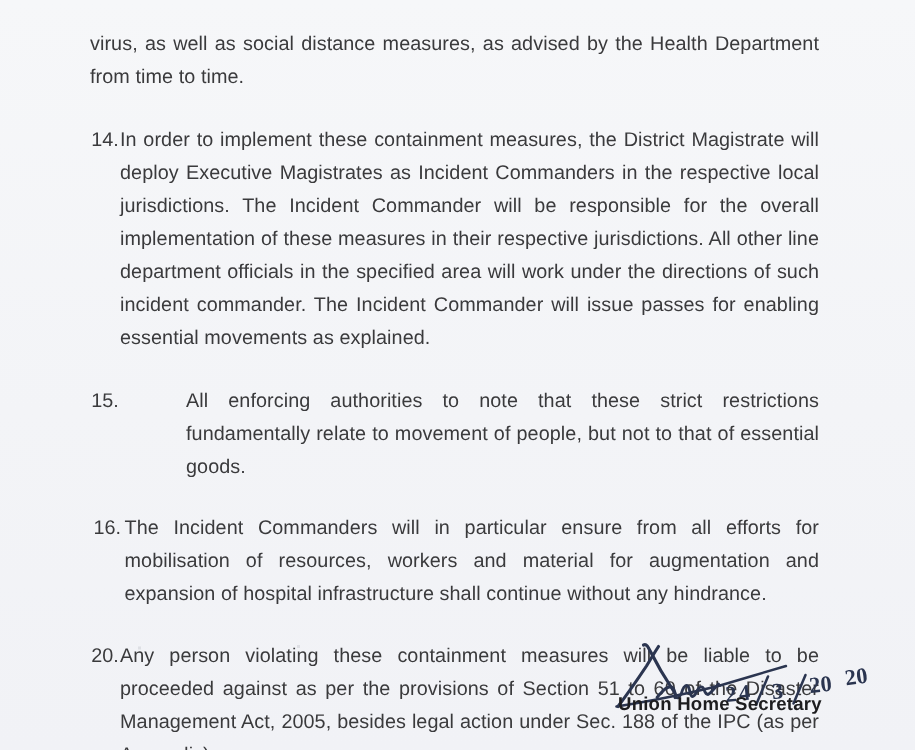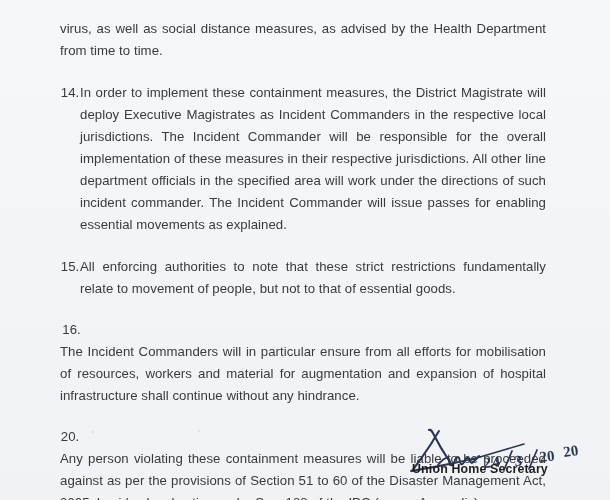--- a/index.html
+++ b/index.html
@@ -51,22 +51,22 @@
     text-justify: inter-word;
     color: #3a3a3c;
   }
   .nonum .ptext {
     text-align: justify;
   }
   .para.nonum {
     margin-bottom: 20px;
   }
   .gap-16 { margin-bottom: 20px; }
-  .gap-17 { margin-bottom: 19px; }
-  .gap-18 { margin-bottom: 19px; flex-direction: column; }
+  .gap-17 { margin-bottom: 19px; gap: 44px; }
+  .gap-18 { margin-bottom: 19px; }
 
   .sign-block {
     position: absolute;
     left: 398px;
     top: 424px;
     width: 212px;
     height: 62px;
   }
   .sign-svg {
     position: absolute;

